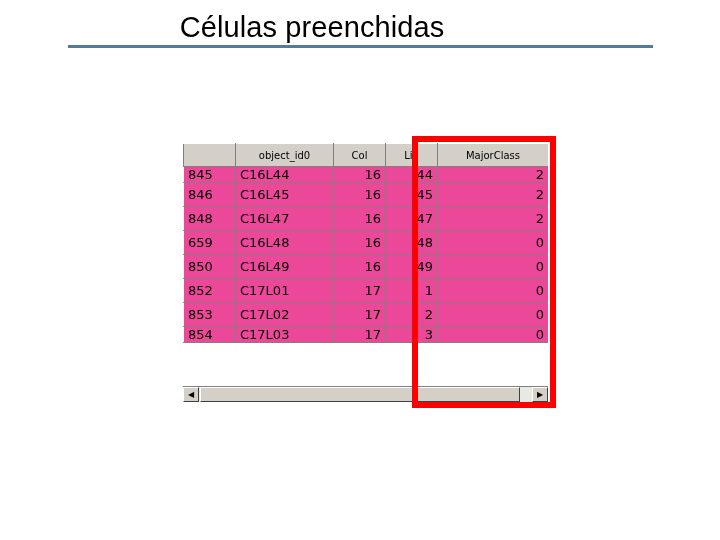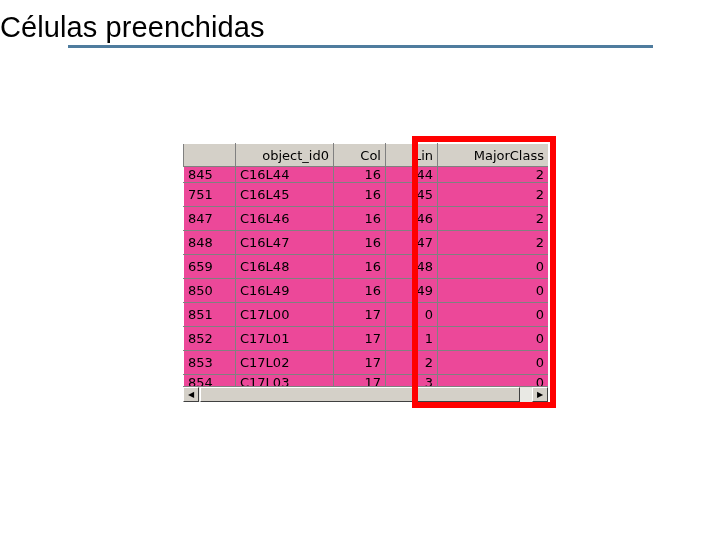--- a/index.html
+++ b/index.html
@@ -14,21 +14,21 @@
     overflow: hidden;
     position: relative;
   }
 
   
   #slide-title {
     position: absolute;
     left: 0;
     top: 8px;
     width: 624px;
-    text-align: left;
+    text-align: center;
     font-size: 29px;
     font-weight: 400;
     color: #000000;
     letter-spacing: 0.1px;
     line-height: 38px;
     white-space: nowrap;
   }
   #title-rule {
     position: absolute;
     left: 68px;
@@ -77,22 +77,22 @@
   .c-lin  { width: 52px; }
   .c-maj  { width: 111px; }
 
   
   tr.hdr th {
     background: #d4d0c8;
     border-right: 1px solid #808080;
     border-bottom: 1px solid #808080;
     border-top: 1px solid #ffffff;
     border-left: 1px solid #ffffff;
-    text-align: right;
-    font-size: 13px;
+    text-align: center;
+    font-size: 10px;
     height: 23px;
     color: #000000;
   }
   tr.hdr th.c-sel { border-left: 1px solid #808080; }
 
   
   td.sel {
     background: #d4d0c8;
     border-top: 1px solid #ffffff;
     border-left: 1px solid #ffffff;
@@ -188,59 +188,45 @@
 
       <tr class="clip-top">
         <td class="sel c-sel">845</td>
         <td class="txt c-obj">C16L44</td>
         <td class="num c-col">16</td>
         <td class="num c-lin">44</td>
         <td class="num c-maj">2</td>
       </tr>
 
       <tr>
-        <td class="sel c-sel">751</td>
+        <td class="sel c-sel">846</td>
         <td class="txt c-obj">C16L45</td>
         <td class="num c-col">16</td>
         <td class="num c-lin">45</td>
         <td class="num c-maj">2</td>
       </tr>
       <tr>
-        <td class="sel c-sel">847</td>
-        <td class="txt c-obj">C16L46</td>
-        <td class="num c-col">16</td>
-        <td class="num c-lin">46</td>
-        <td class="num c-maj">2</td>
-      </tr>
-      <tr>
         <td class="sel c-sel">848</td>
         <td class="txt c-obj">C16L47</td>
         <td class="num c-col">16</td>
         <td class="num c-lin">47</td>
         <td class="num c-maj">2</td>
       </tr>
       <tr>
         <td class="sel c-sel">659</td>
         <td class="txt c-obj">C16L48</td>
         <td class="num c-col">16</td>
         <td class="num c-lin">48</td>
         <td class="num c-maj">0</td>
       </tr>
       <tr>
         <td class="sel c-sel">850</td>
         <td class="txt c-obj">C16L49</td>
         <td class="num c-col">16</td>
         <td class="num c-lin">49</td>
-        <td class="num c-maj">0</td>
-      </tr>
-      <tr>
-        <td class="sel c-sel">851</td>
-        <td class="txt c-obj">C17L00</td>
-        <td class="num c-col">17</td>
-        <td class="num c-lin">0</td>
         <td class="num c-maj">0</td>
       </tr>
       <tr>
         <td class="sel c-sel">852</td>
         <td class="txt c-obj">C17L01</td>
         <td class="num c-col">17</td>
         <td class="num c-lin">1</td>
         <td class="num c-maj">0</td>
       </tr>
       <tr>

